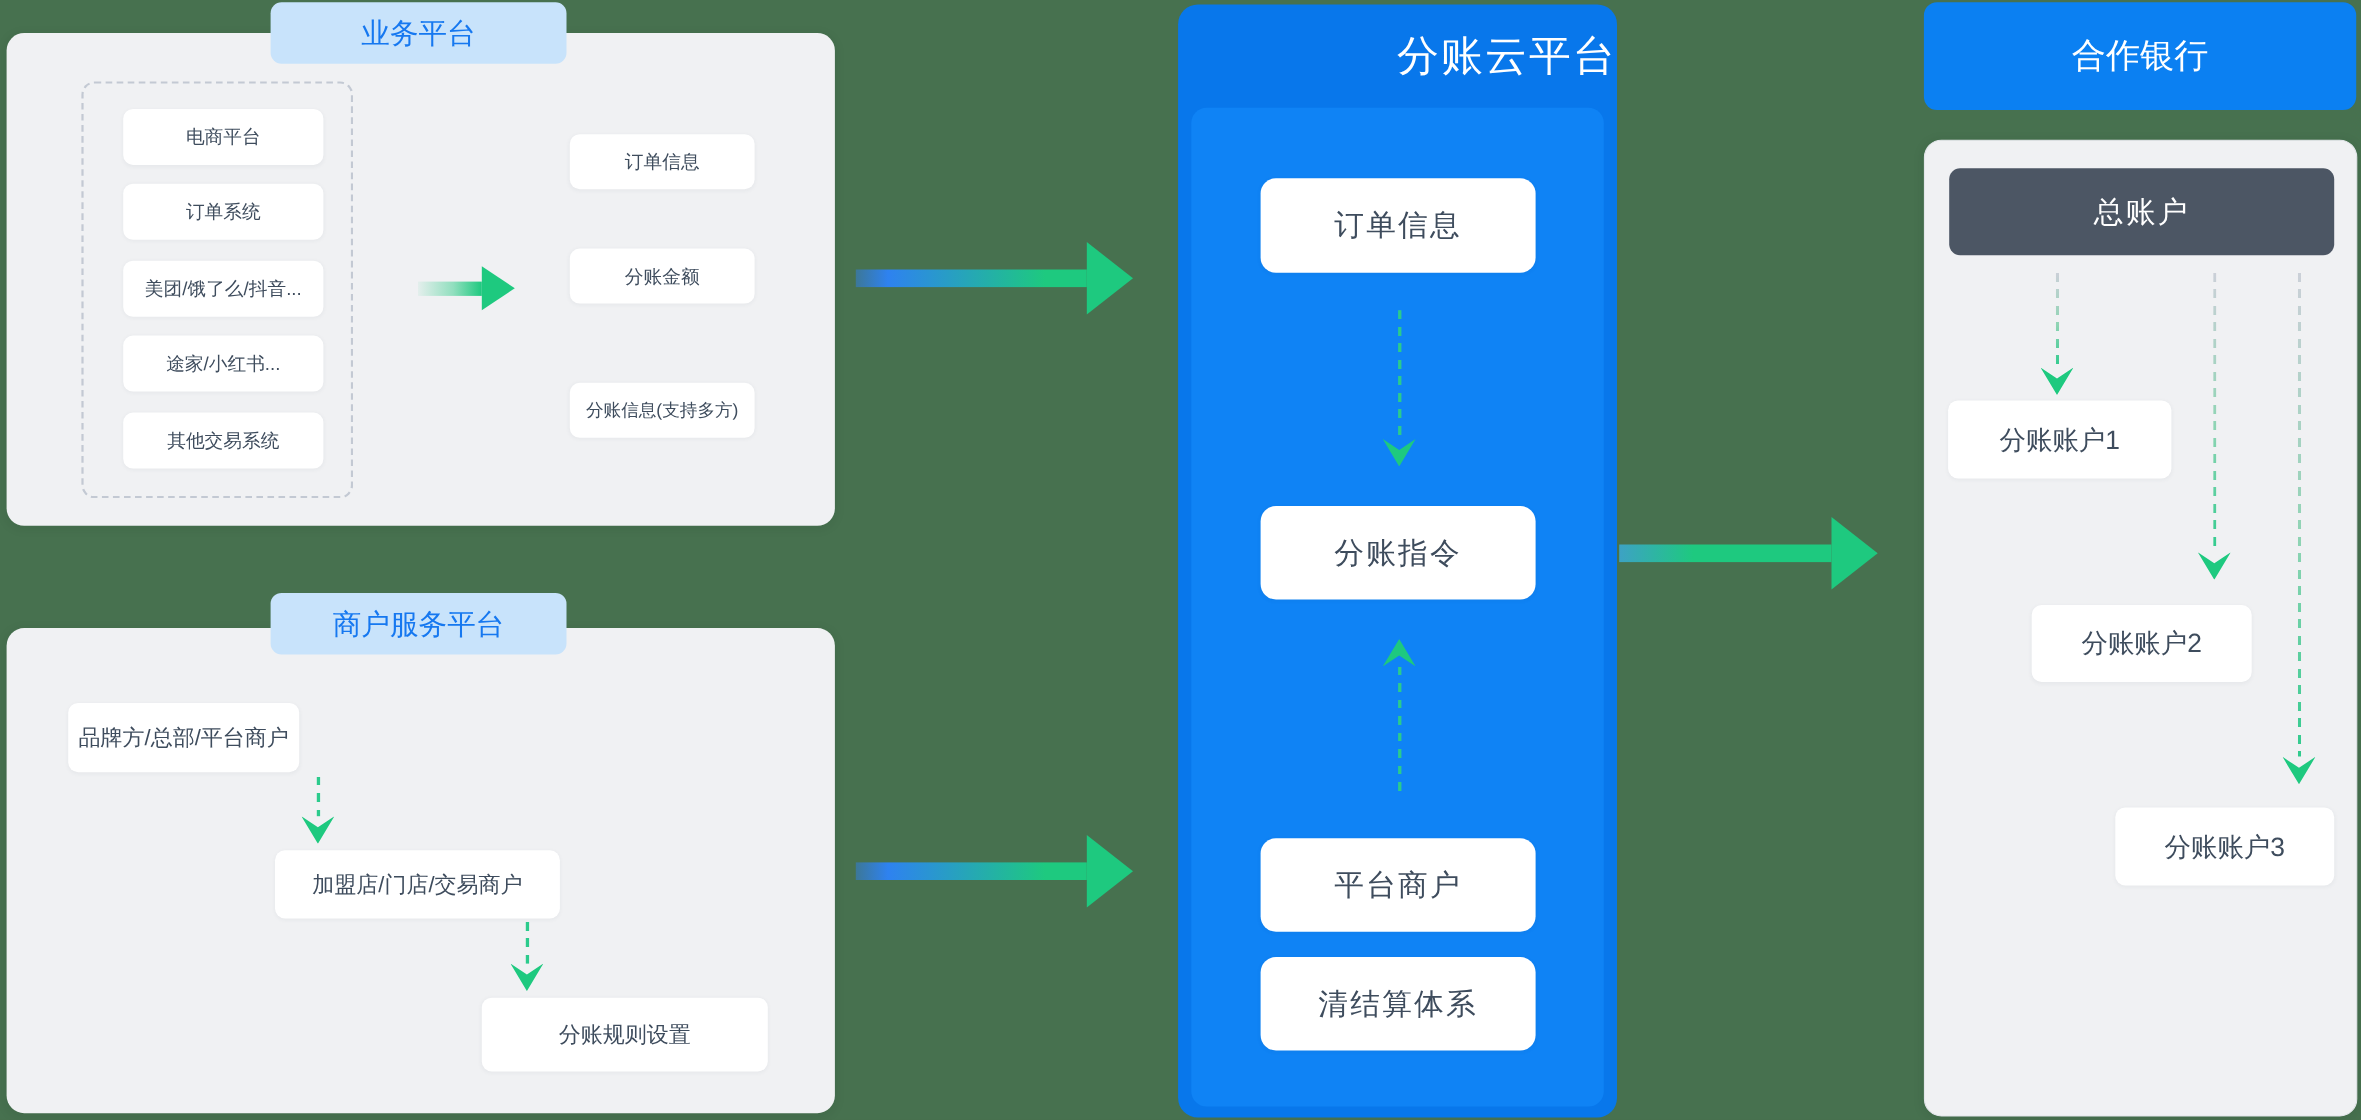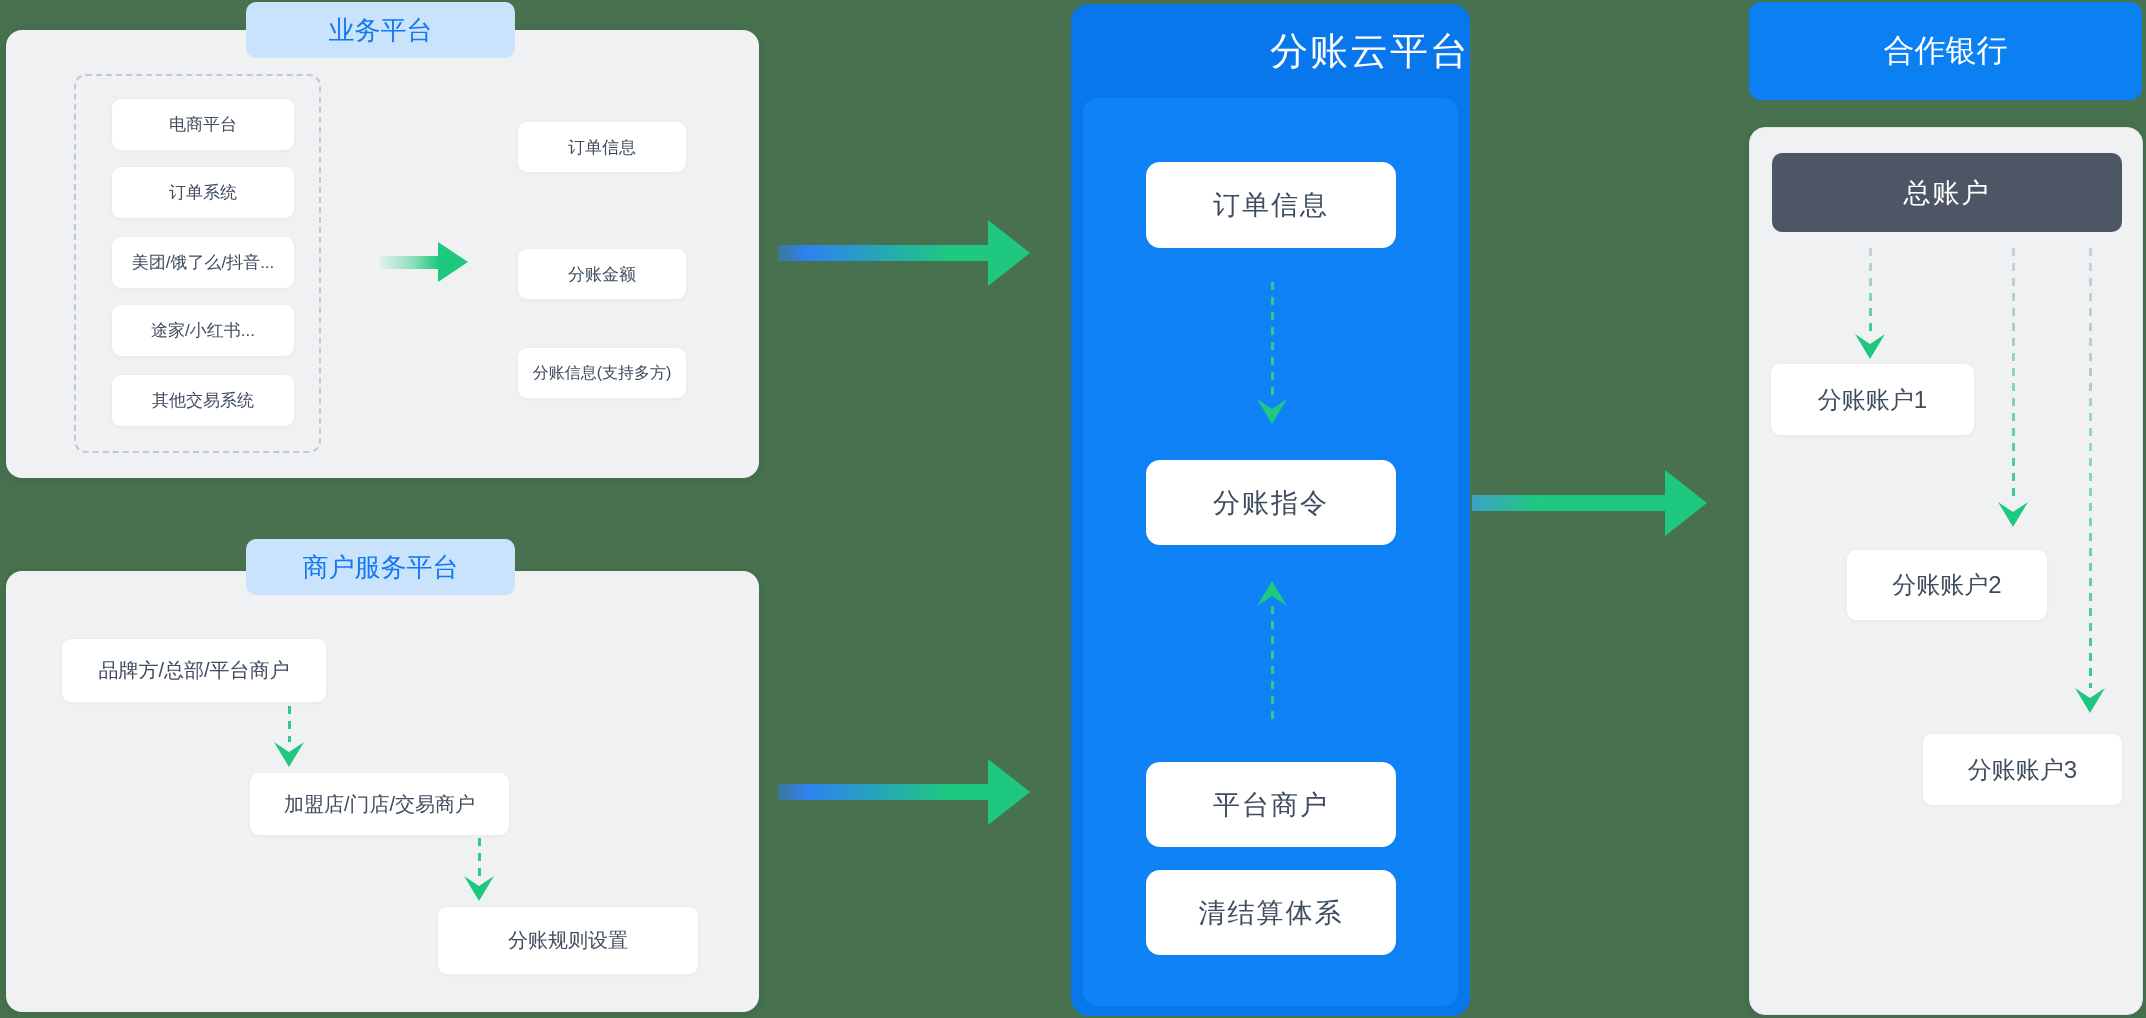--- a/index.html
+++ b/index.html
@@ -138,33 +138,33 @@
     </div>
 
   <div class="small-arrow" style="left:374px;top:212px;">
     <div class="shaft"></div>
     <div class="head"></div>
   </div>
 
   <div class="node out-box" style="top:92px;">
       <span>订单信息</span>
     </div>
-  <div class="node out-box" style="top:219px;">
+  <div class="node out-box" style="top:196px;">
       <span>分账金额</span>
     </div>
   <div class="node out-box small" style="top:318px;">
       <span>分账信息(支持多方)</span>
     </div>
 </div>
 <div class="pill" style="left:246px;top:2px;">
   <span>业务平台</span>
 </div>
 
 <div class="panel" style="left:6px;top:571px;width:753px;height:441px;">
-  <div class="node m-box" style="left:56px;top:68px;width:264px;height:63px;">
+  <div class="node m-box" style="left:56px;top:68px;width:210px;height:63px;">
     <span>品牌方/总部/平台商户</span>
   </div>
 
   <div class="v-arrow" style="left:268px;top:135px;">
     <div class="dash" style="height:36px;"></div>
     <div class="chev-down"></div>
   </div>
 
   <div class="node m-box" style="left:244px;top:202px;width:259px;height:62px;">
     <span>加盟店/门店/交易商户</span>

